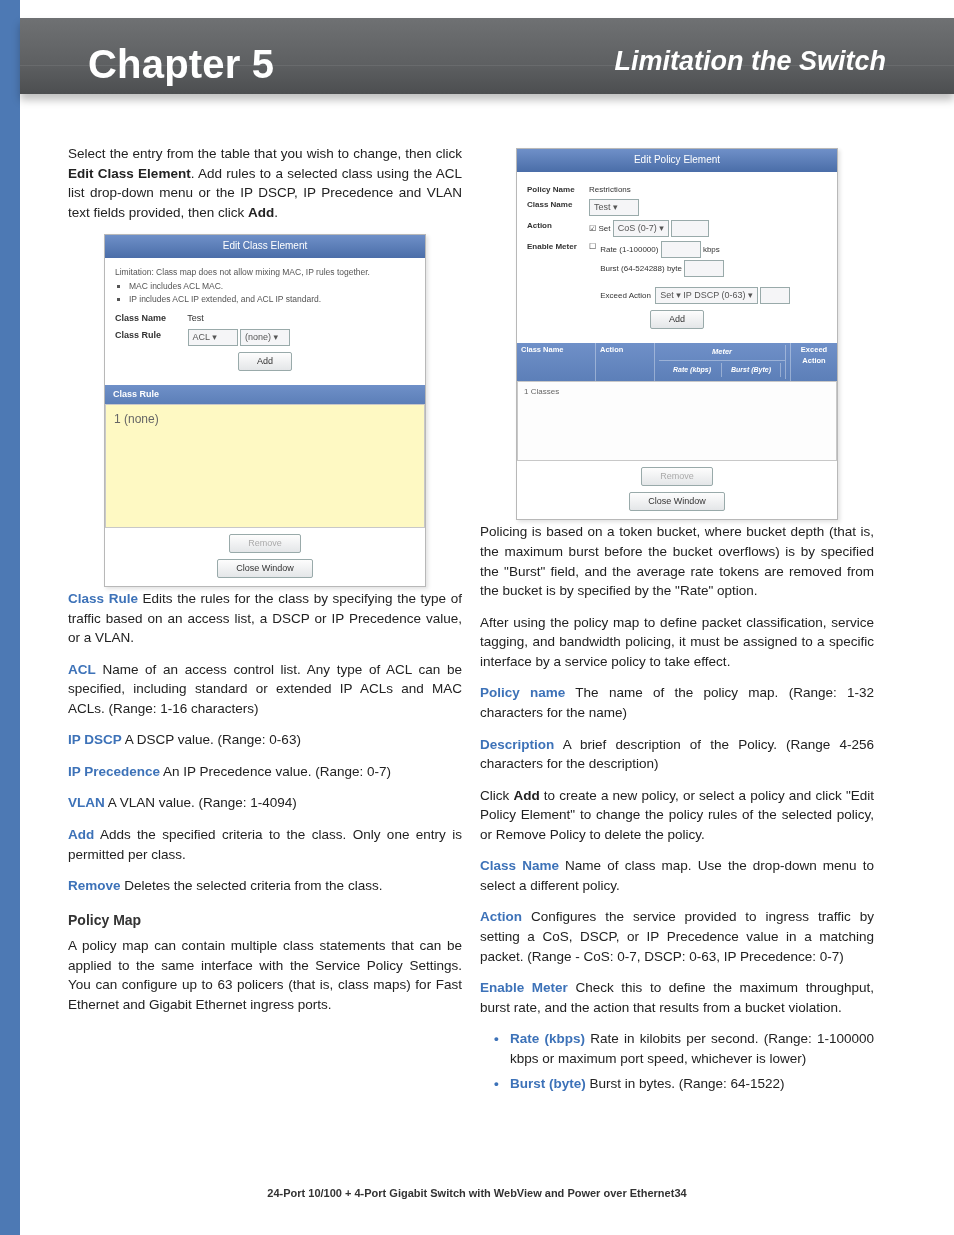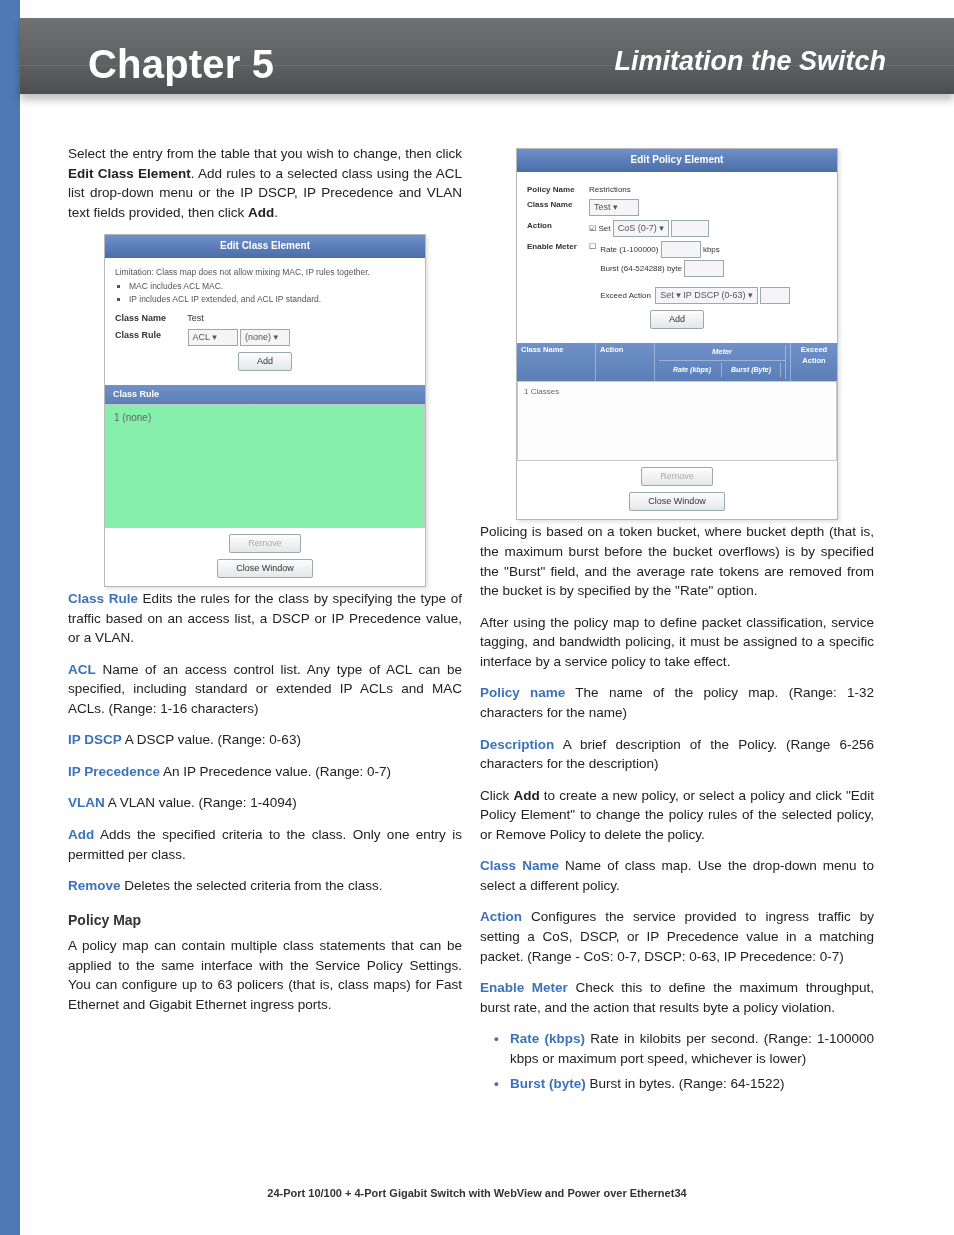--- a/index.html
+++ b/index.html
@@ -112,21 +112,21 @@
     margin: 4px auto 2px auto;
     border: 1px solid #b8b8b8;
     box-shadow: 2px 2px 4px rgba(0,0,0,0.12);
     font-size: 9px;
     color: #333;
     background: #fff;
   }
   .mock .titlebar {
     background: linear-gradient(#6f90c8, #4a6da8);
     color: #fff;
-    font-weight: 700;
+    font-weight: 400;
     text-align: center;
     font-size: 10px;
     padding: 4px 0;
   }
   .mock .body {
     padding: 8px 10px;
   }
   .mock .label { display: inline-block; width: 70px; font-weight: 700; font-size: 9px; vertical-align: top; }
   .mock .row { margin: 4px 0; }
   .mock .select, .mock .input {
@@ -153,23 +153,23 @@
     background: linear-gradient(#6f90c8,#5c7fb8);
     color: #fff;
     font-weight: 700;
     font-size: 9px;
     padding: 3px 8px;
   }
   .mock .panel {
     border: 1px solid #c8c8c8;
     min-height: 110px;
     padding: 6px 8px;
-    font-size: 10px;
+    font-size: 12px;
     color: #666;
-    background: #86efac;
+    background: #fef9c3;
   }
   .mock ul.tiny {
     margin: 2px 0 6px 14px;
     padding: 0;
     font-size: 8.5px;
     color: #555;
   }
   .mock ul.tiny li { list-style: square; margin-bottom: 1px; }
 
   
@@ -303,27 +303,27 @@
           <span>1 Classes</span>
         </div>
         <div class="center"><span class="btn disabled">Remove</span></div>
         <div class="center" style="margin-bottom:8px;"><span class="btn">Close Window</span></div>
       </div>
 
       <p>Policing is based on a token bucket, where bucket depth (that is, the maximum burst before the bucket overflows) is by specified the "Burst" field, and the average rate tokens are removed from the bucket is by specified by the "Rate" option.</p>
       <p>After using the policy map to define packet classification, service tagging, and bandwidth policing, it must be assigned to a specific interface by a service policy to take effect.</p>
 
       <p><span class="term">Policy name</span><span>  The name of the policy map. (Range: 1-32 characters for the name)</span></p>
-      <p><span class="term">Description</span><span>  A brief description of the Policy. (Range 6-256 characters for the description)</span></p>
+      <p><span class="term">Description</span><span>  A brief description of the Policy. (Range 4-256 characters for the description)</span></p>
 
       <p><span>Click </span><span class="bold">Add</span><span> to create a new policy, or select a policy and click "Edit Policy Element" to change the policy rules of the selected policy, or Remove Policy to delete the policy.</span></p>
 
       <p><span class="term">Class Name</span><span> Name of class map. Use the drop-down menu to select a different policy.</span></p>
       <p><span class="term">Action</span><span>  Configures the service provided to ingress traffic by setting a CoS, DSCP, or IP Precedence value in a matching packet. (Range - CoS: 0-7, DSCP: 0-63, IP Precedence: 0-7)</span></p>
-      <p><span class="term">Enable Meter</span><span> Check this to define the maximum throughput, burst rate, and the action that results byte a policy violation.</span></p>
+      <p><span class="term">Enable Meter</span><span> Check this to define the maximum throughput, burst rate, and the action that results from a bucket violation.</span></p>
 
       <ul class="bullets">
         <li><span class="term">Rate (kbps)</span><span>  Rate in kilobits per second. (Range: 1-100000 kbps or maximum port speed, whichever is lower)</span></li>
         <li><span class="term">Burst (byte)</span><span>  Burst in bytes. (Range: 64-1522)</span></li>
       </ul>
     </div>
   </div>
 
   <div class="footer">
     <span>24-Port 10/100 + 4-Port Gigabit Switch with WebView and Power over Ethernet</span>

